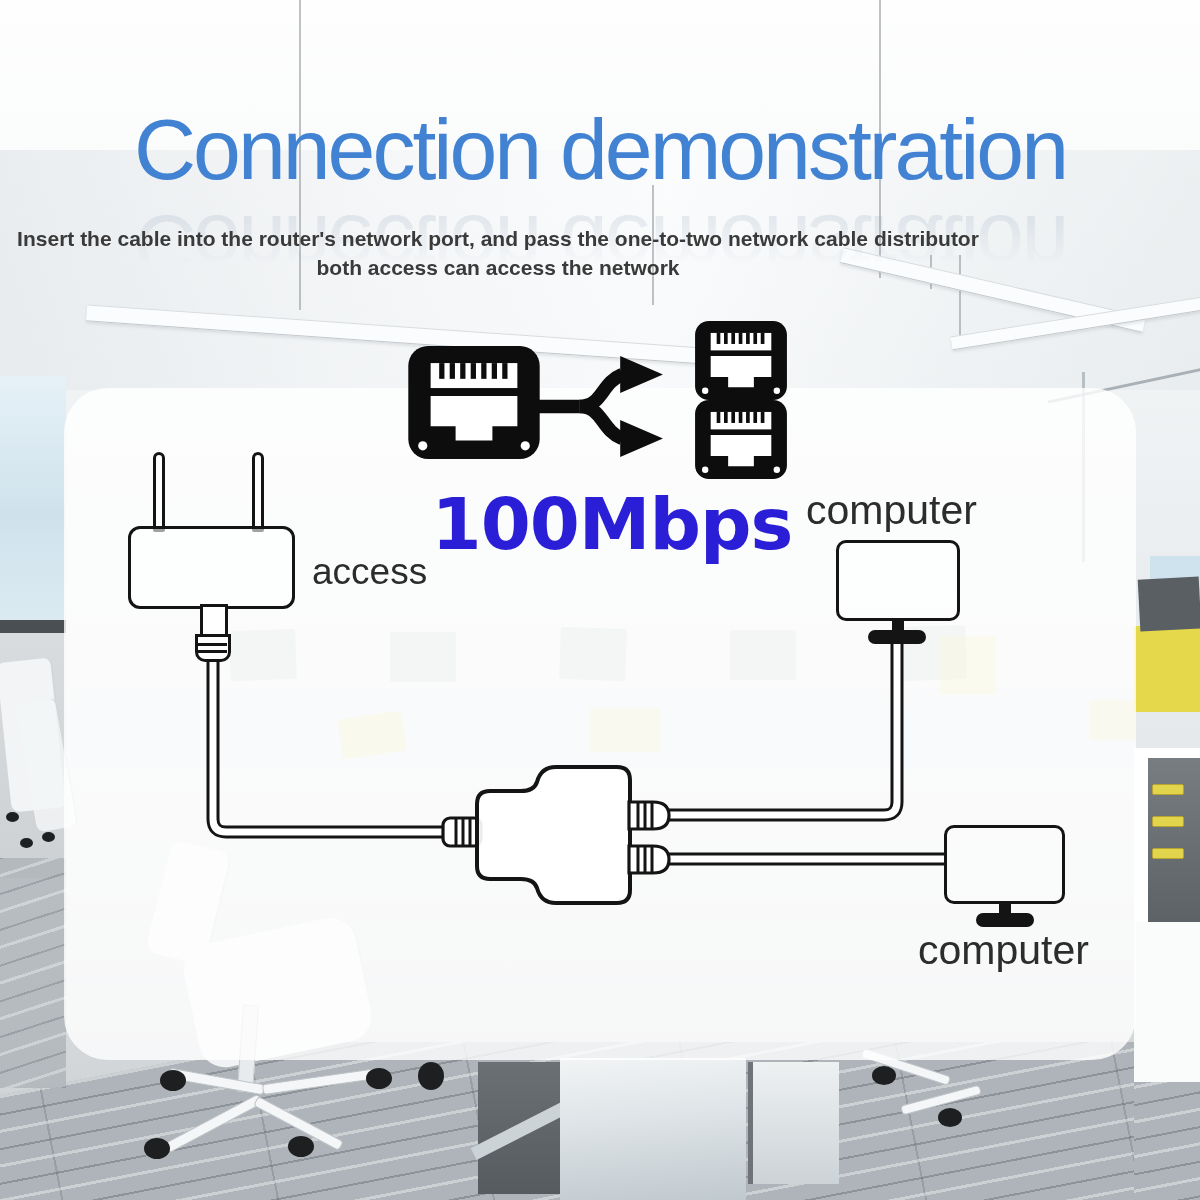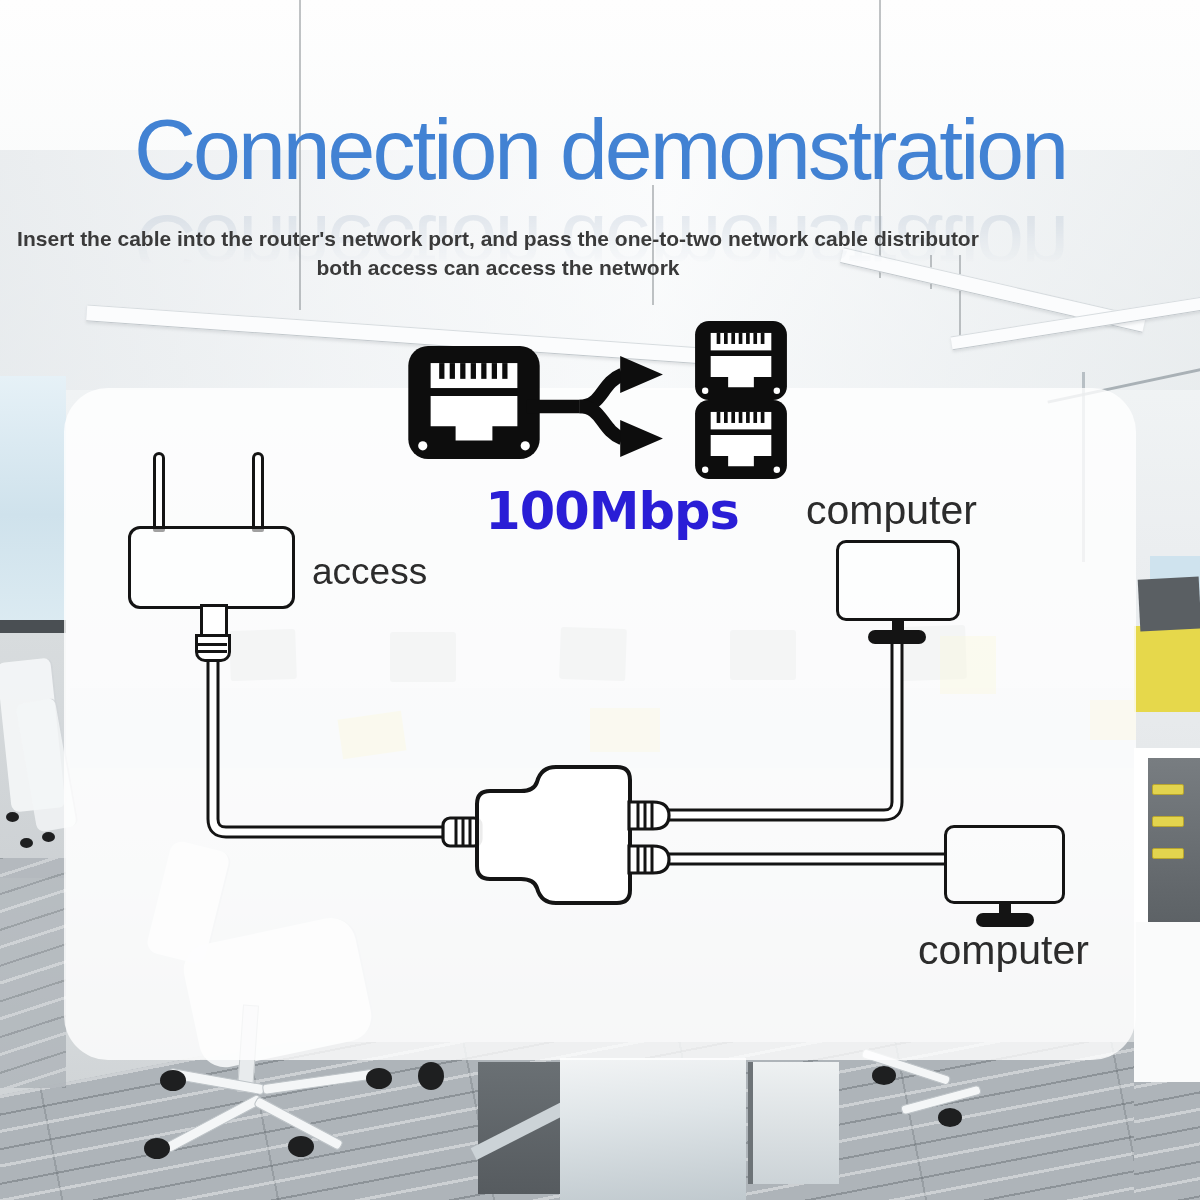--- a/index.html
+++ b/index.html
@@ -47,21 +47,21 @@
   
   .title{left:0;top:100px;width:1200px;text-align:center;font-size:86px;letter-spacing:-3px;color:#4282d3;}
   .title-reflection{left:0;top:196px;width:1200px;text-align:center;font-size:86px;letter-spacing:-3px;color:#8fa3bd;
     transform:scaleY(-1);opacity:.28;filter:blur(.5px);
     -webkit-mask-image:linear-gradient(to bottom,transparent 30%,#000 100%);
             mask-image:linear-gradient(to bottom,transparent 30%,#000 100%);}
   .sub{left:0;width:996px;text-align:center;font-size:21px;font-weight:700;color:#3a3a3a;}
 
   
   .speed{left:412px;top:482px;width:400px;text-align:center;
-    font-family:"DejaVu Sans",sans-serif;font-weight:800;font-size:51px;letter-spacing:-1px;color:#2a1ed6;}
+    font-family:"DejaVu Sans",sans-serif;font-weight:800;font-size:72px;letter-spacing:-1px;color:#2a1ed6;}
 
   
   .ink{border:3.5px solid #141414;background:rgba(255,255,255,.6);}
   .antenna{width:6px;height:74px;background:#fff;border:3px solid #141414;border-radius:6px 6px 2px 2px;}
   .router-body{left:128px;top:526px;width:161px;height:77px;border-radius:12px;}
   .neck{left:200px;top:604px;width:22px;height:32px;background:#fff;border:3px solid #141414;}
   .boot-v{left:195px;top:634px;width:30px;height:22px;background:#fff;border:3px solid #141414;border-radius:0 0 10px 10px;}
   .boot-v .stripe{position:absolute;left:-1px;width:30px;height:3px;background:#141414;}
   .monitor-top{left:836px;top:540px;width:118px;height:75px;border-radius:10px;}
   .monitor-bot{left:944px;top:825px;width:115px;height:73px;border-radius:10px;background:rgba(255,255,255,.28);}

